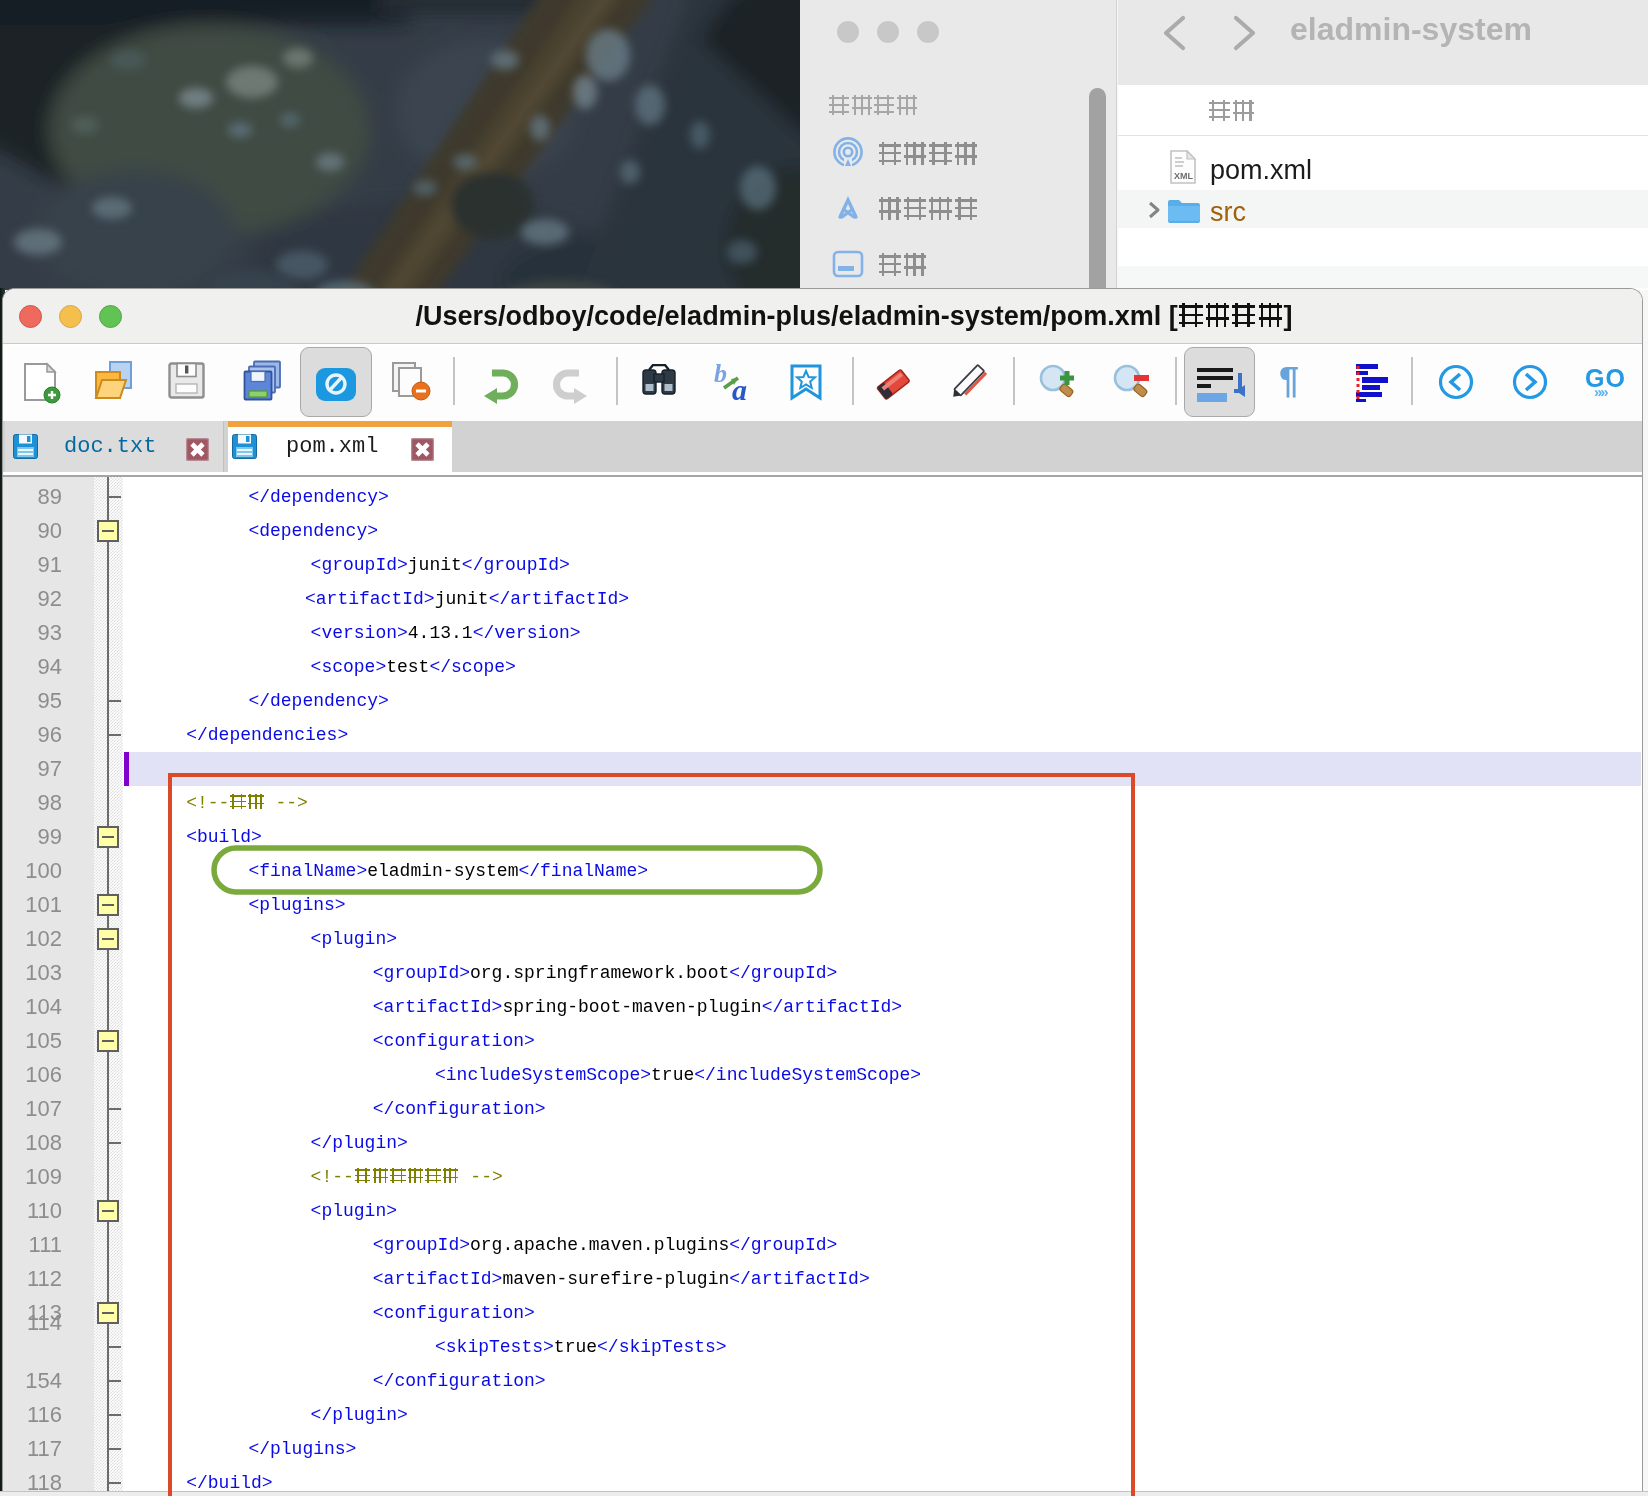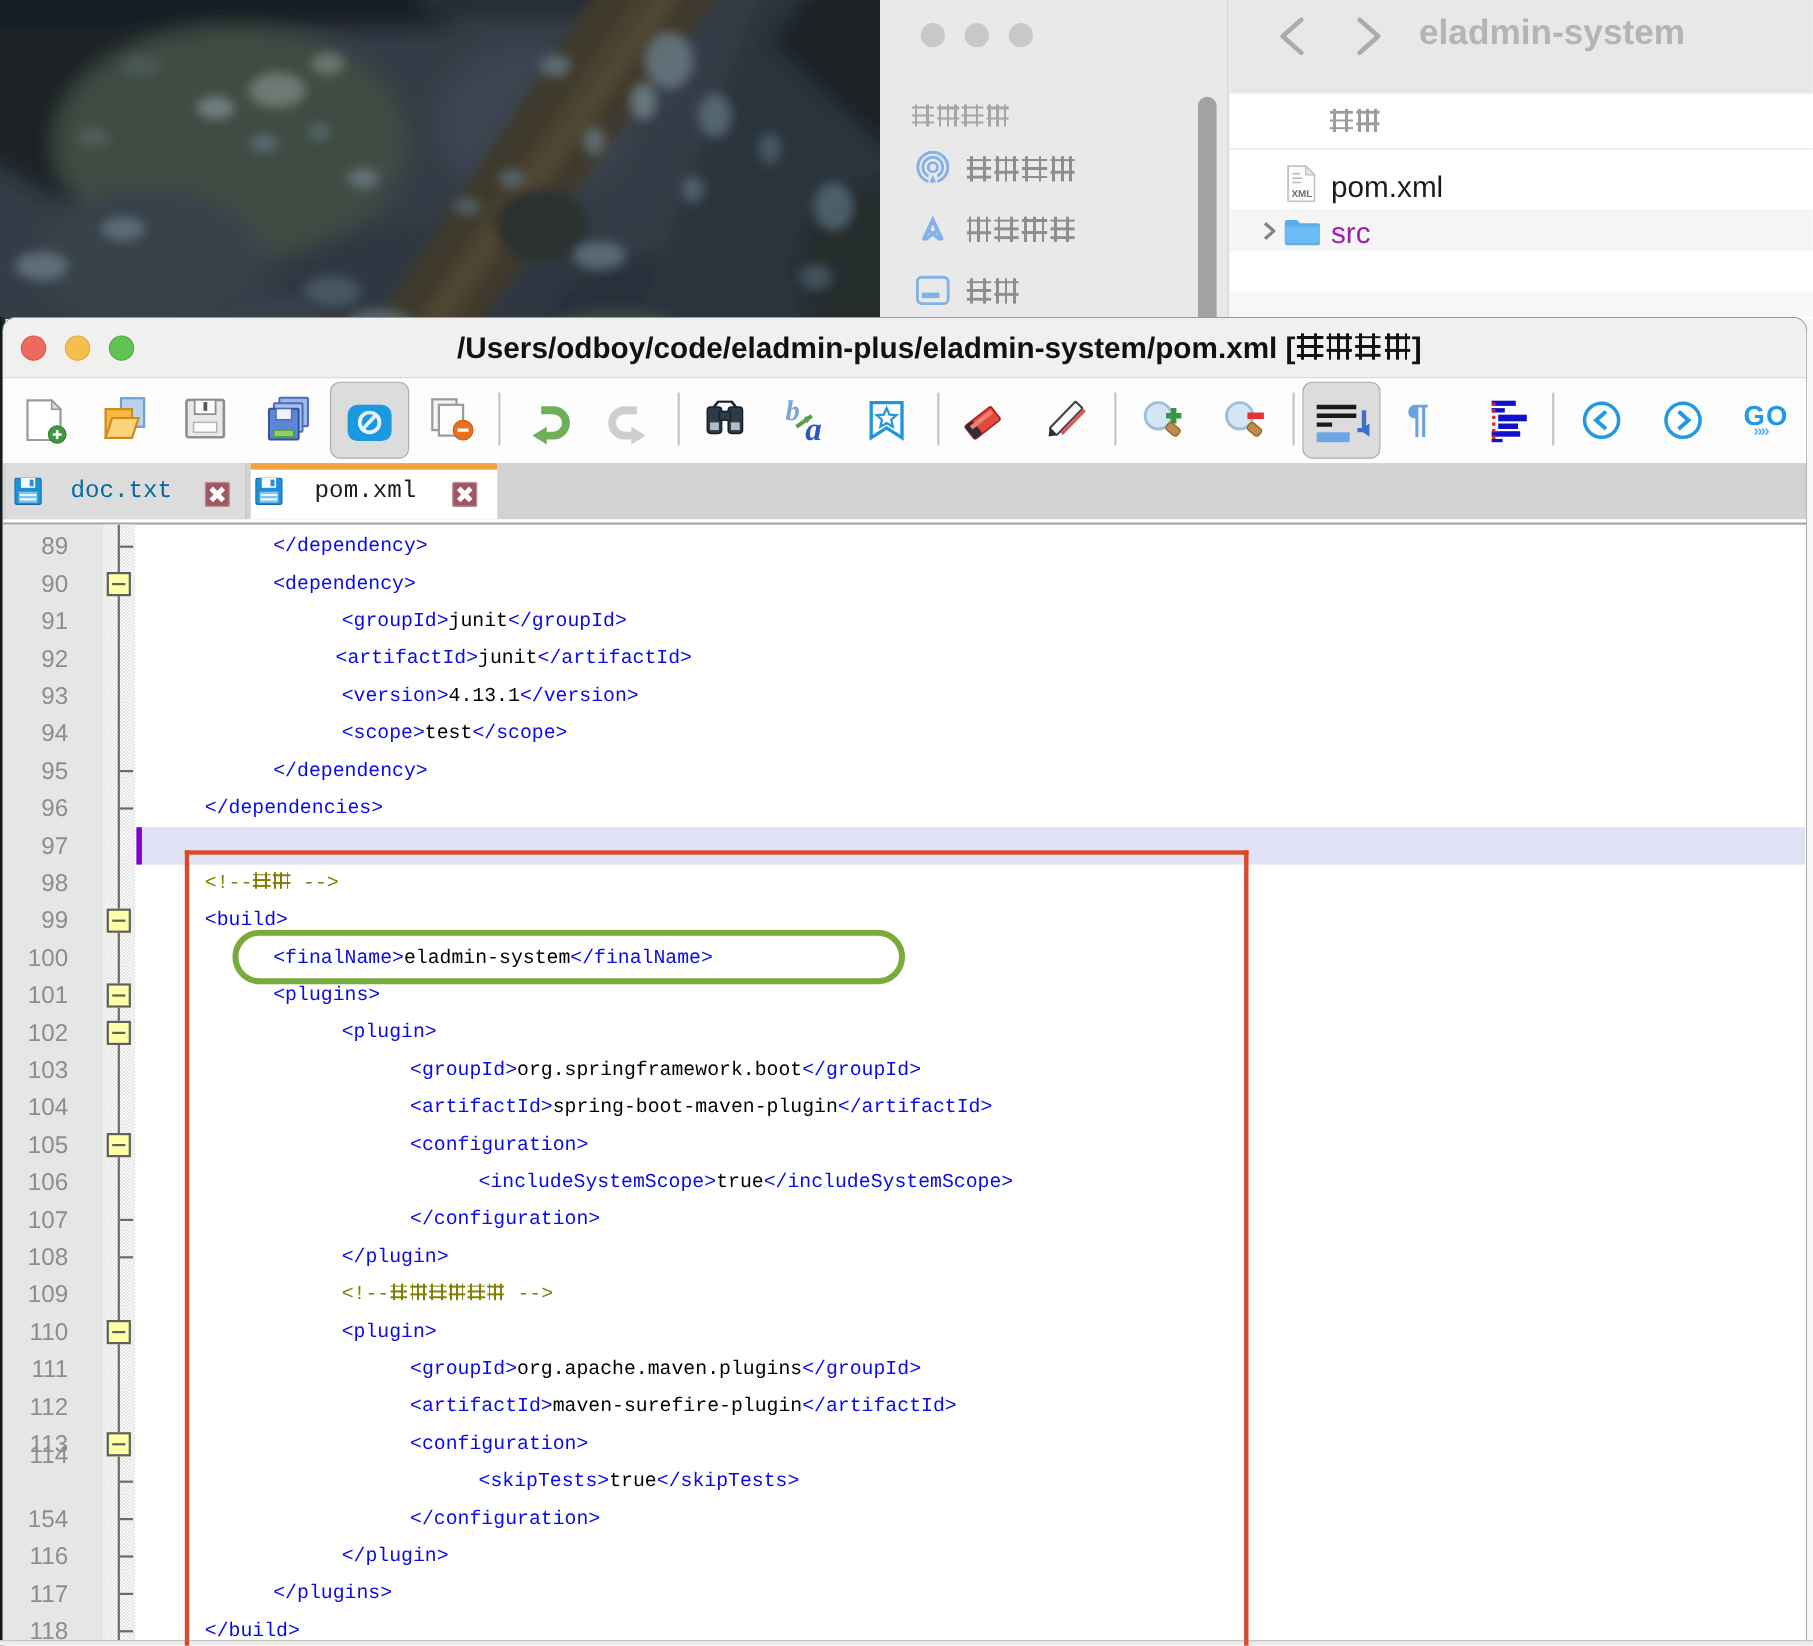--- a/index.html
+++ b/index.html
@@ -156,21 +156,21 @@
 <div class="abs" style="left:1118px;top:190px;width:530px;height:38px;background:#f4f5f5;"></div>
 <svg class="abs" style="left:1146px;top:201px;" width="16" height="18">
     <path d="M4,2 L12,9 L4,16" fill="none" stroke="#848484" stroke-width="3" stroke-linejoin="round"></path>
   </svg>
 <div class="abs" style="left:1167px;top:198px;width:34px;height:26px;">
  <svg width="34" height="26">
       <path d="M1,4 a2,2 0 0 1 2,-2 h9 l3,3 h16 a2,2 0 0 1 2,2 v16 a2,2 0 0 1 -2,2 h-28 a2,2 0 0 1 -2,-2 Z" fill="#59aee8"></path>
  <path d="M1,8 h32 v13 a2,2 0 0 1 -2,2 h-28 a2,2 0 0 1 -2,-2 Z" fill="#6cbbf2"></path>
     </svg>
 </div>
-<div class="abs" style="left:1210px;top:197px;font-size:27px;color:#a21caf;">src</div>
+<div class="abs" style="left:1210px;top:197px;font-size:27px;color:#a16207;">src</div>
 <div class="abs" style="left:1118px;top:266px;width:530px;height:22px;background:#f6f7f7;"></div>
 
 <div class="abs" style="left:0;top:288px;width:5px;height:1208px;background:linear-gradient(90deg,#0d1713,#2c3b35);"></div>
 <div class="abs" style="left:2px;top:288px;width:1641px;height:1208px;background:#fff;border:1px solid #9a9a9a;border-bottom:none;border-radius:13px 13px 0 0;"></div>
 <div class="abs" style="left:3px;top:289px;width:1639px;height:55px;background:#f0f0ee;border-bottom:1px solid #c9c9c7;border-radius:12px 12px 0 0;"></div>
 
 <div class="abs" style="left:19px;top:305px;width:23px;height:23px;border-radius:50%;background:#ee6a5e;border:1px solid #dc5146;"></div>
 <div class="abs" style="left:59px;top:305px;width:23px;height:23px;border-radius:50%;background:#f5bf4e;border:1px solid #dfa63a;"></div>
 <div class="abs" style="left:99px;top:305px;width:23px;height:23px;border-radius:50%;background:#61c354;border:1px solid #4eab41;"></div>
 

